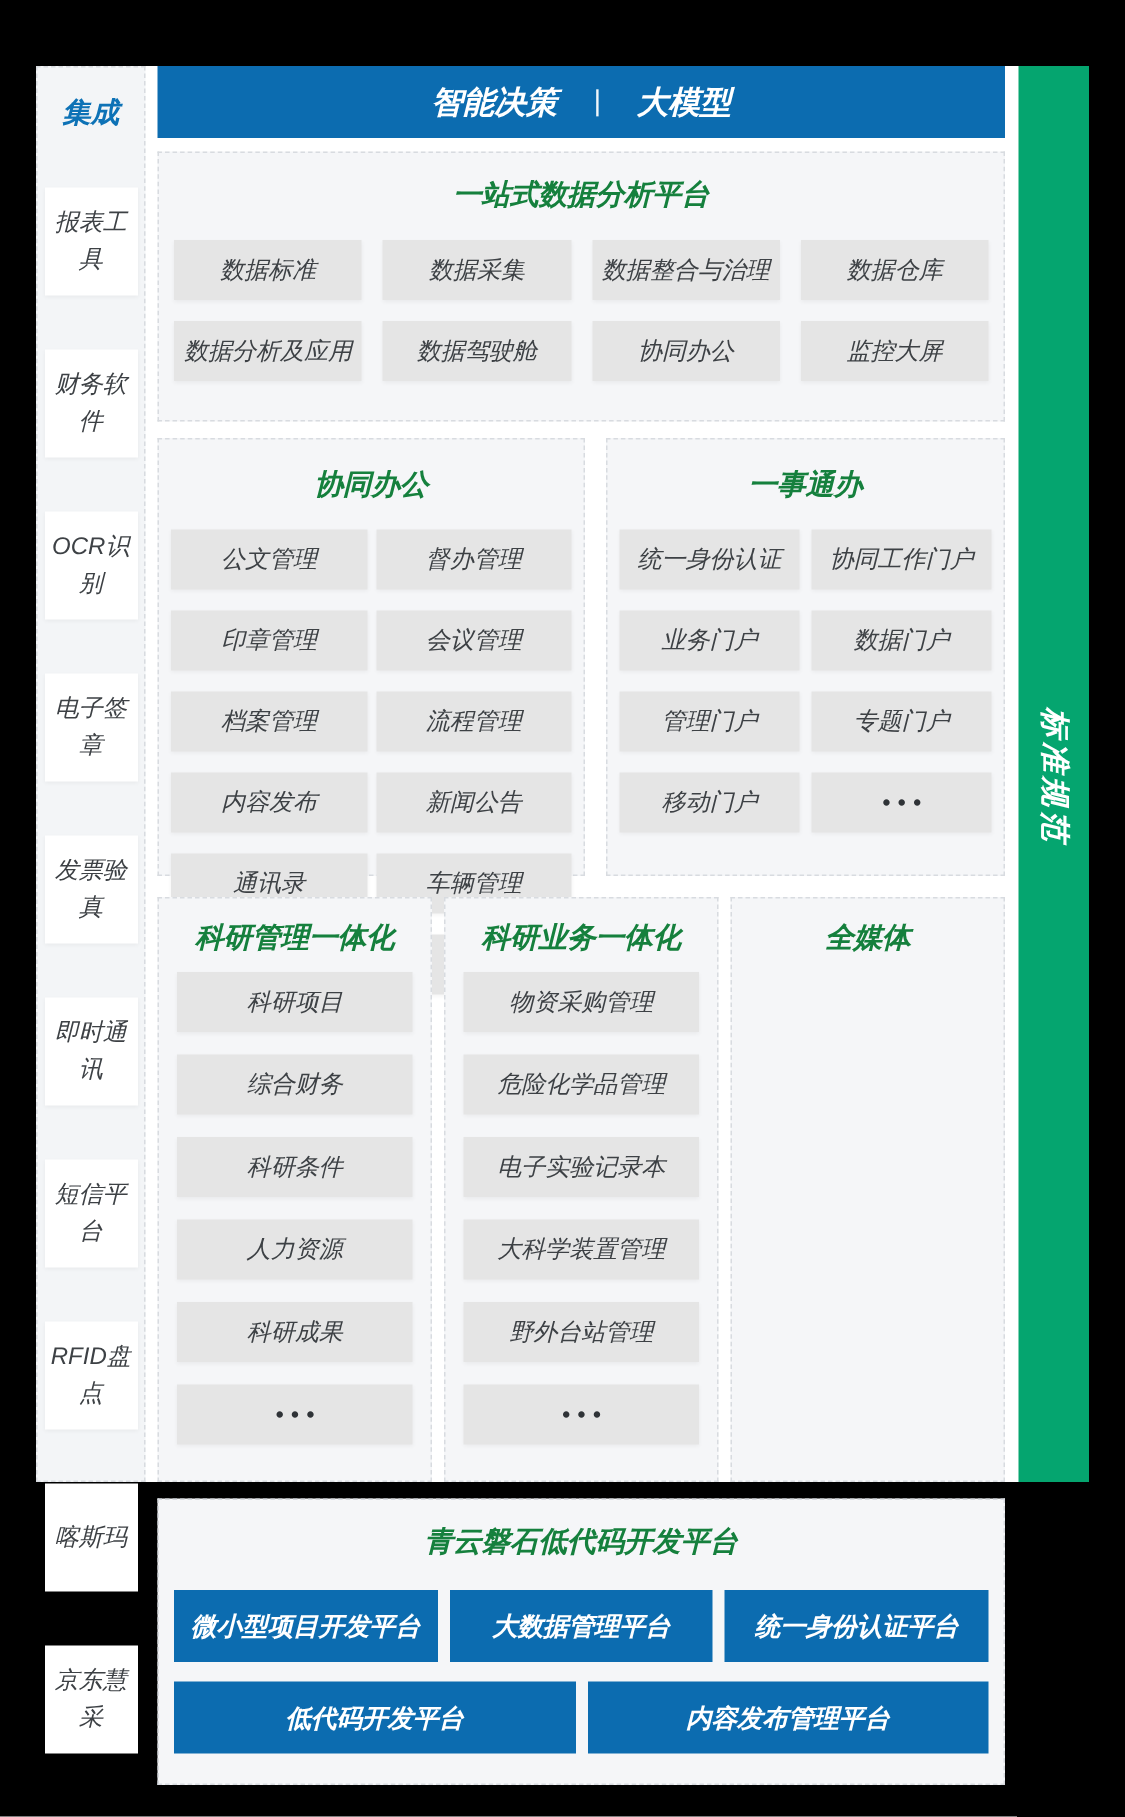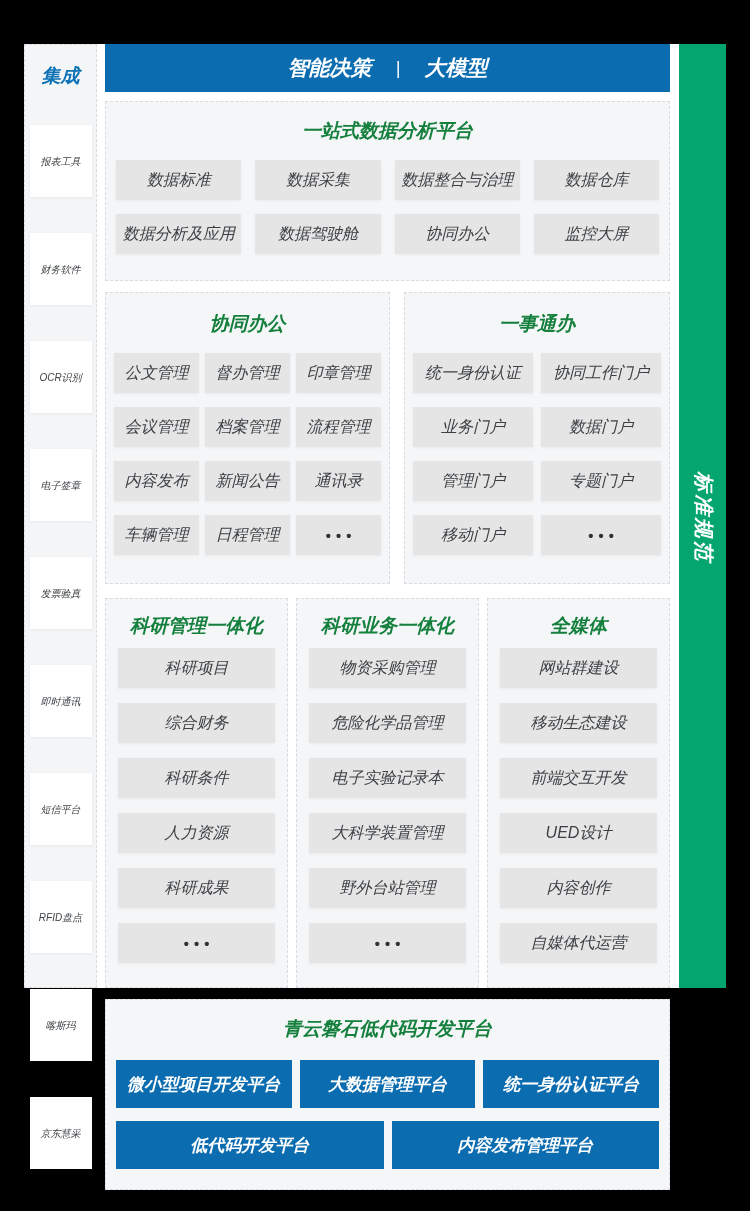--- a/index.html
+++ b/index.html
@@ -31,21 +31,21 @@
     color:#0d72b6;font-weight:bold;font-size:19px;
     line-height:27px;
   }
   .side-card{
     width:62px;min-height:72px;
     margin-top:36px;
     background:#fff;
     box-shadow:0 1px 3px rgba(0,0,0,0.05);
     display:flex;align-items:center;justify-content:center;
     text-align:center;
-    font-size:10px;color:#3d4145;line-height:25px;
+    font-size:16px;color:#3d4145;line-height:25px;
     word-break:break-all;
   }
   .side-card:first-of-type{margin-top:18px;}
   
   .main{width:565px;margin-left:8px;flex-shrink:0;}
   .banner{
     height:48px;background:#0c6cb0;
     display:flex;align-items:center;justify-content:center;
     color:#fff;font-weight:bold;font-size:21px;gap:24px;
   }
@@ -71,21 +71,21 @@
   .sec-analytics{height:180px;margin-top:9px;padding:16px 10px 0;}
   .sec-analytics .grid{
     margin-top:16px;
     display:grid;grid-template-columns:repeat(4,1fr);
     gap:14px;
   }
   
   .row2{display:flex;gap:14px;margin-top:11px;height:292px;}
   .sec-office{width:285px;box-sizing:border-box;padding:18px 8px 0;}
   .sec-onestop{flex:1;box-sizing:border-box;padding:18px 8px 0;}
-  .sec-office .grid{margin-top:16px;display:grid;grid-template-columns:repeat(3,1fr);gap:14px 6px;}
+  .sec-office .grid{margin-top:16px;display:grid;grid-template-columns:repeat(2,1fr);gap:14px 6px;}
   .sec-onestop .grid{margin-top:16px;display:grid;grid-template-columns:repeat(2,1fr);gap:14px 8px;}
   
   .row3{display:flex;gap:8px;margin-top:14px;height:390px;}
   .row3 .section{flex:1;box-sizing:border-box;padding:14px 12px 0;}
   .row3 .stack{margin-top:9px;display:flex;flex-direction:column;gap:15px;}
   
   .sec-lowcode{height:191px;margin-top:11px;padding:16px 10px 0;}
   .btn-row{display:flex;gap:8px;margin-top:18px;}
   .btn-row + .btn-row{margin-top:13px;}
   .blue-btn{
@@ -197,28 +197,20 @@
           <div class="card">物资采购管理</div>
           <div class="card">危险化学品管理</div>
           <div class="card">电子实验记录本</div>
           <div class="card">大科学装置管理</div>
           <div class="card">野外台站管理</div>
           <div class="card dots">•••</div>
         </div>
       </div>
       <div class="section">
         <div class="sec-title">全媒体</div>
-        <div class="stack">
-          <div class="card">网站群建设</div>
-          <div class="card">移动生态建设</div>
-          <div class="card">前端交互开发</div>
-          <div class="card">UED设计</div>
-          <div class="card">内容创作</div>
-          <div class="card">自媒体代运营</div>
-        </div>
       </div>
     </div>
 
     <div class="section sec-lowcode">
       <div class="sec-title">青云磐石低代码开发平台</div>
       <div class="btn-row">
         <div class="blue-btn">微小型项目开发平台</div>
         <div class="blue-btn">大数据管理平台</div>
         <div class="blue-btn">统一身份认证平台</div>
       </div>

